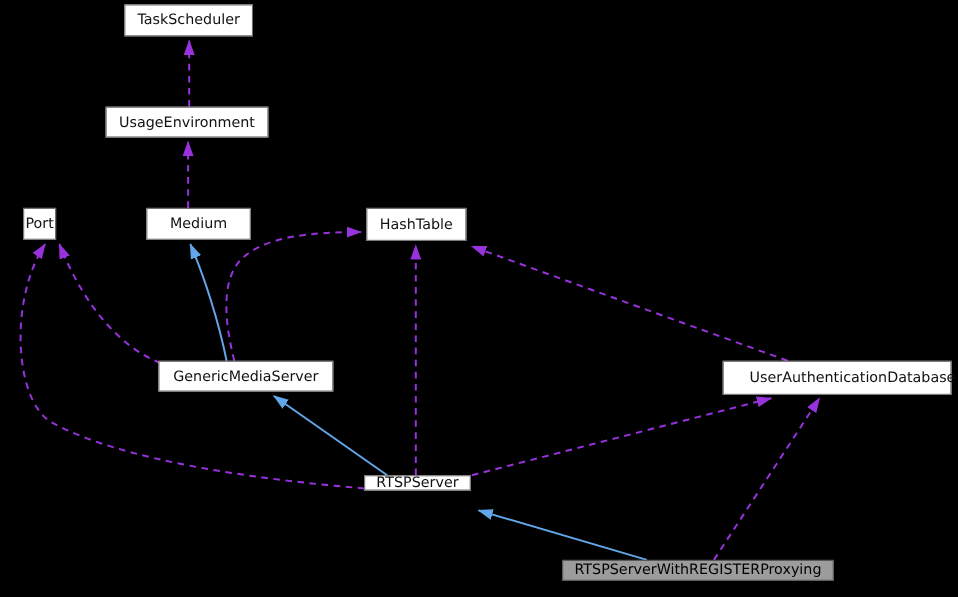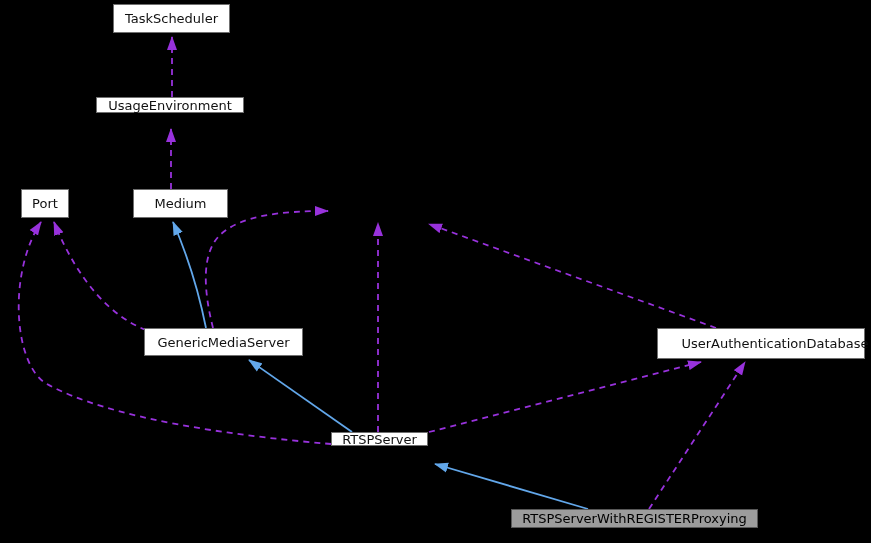--- a/index.html
+++ b/index.html
@@ -55,26 +55,27 @@
     <path class="edge-dashed" d="M 378 432 L 378 223" marker-end="url(#arrowPurple)"></path>
     <path class="edge-dashed" d="M 716 328 L 429 224" marker-end="url(#arrowPurple)"></path>
     <path class="edge-solid" d="M 352 432 L 249 360" marker-end="url(#arrowBlue)"></path>
     <path class="edge-dashed" d="M 429 432 L 701 362" marker-end="url(#arrowPurple)"></path>
     <path class="edge-solid" d="M 588 509 L 435 464" marker-end="url(#arrowBlue)"></path>
     <path class="edge-dashed" d="M 649 509 L 745 362" marker-end="url(#arrowPurple)"></path>
   </svg>
 
   <div class="node" style="left:113px;top:4px;width:117px;height:29px;">TaskScheduler</div>
 
-  <div class="node" style="left:96px;top:97px;width:148px;height:16px;">UsageEnvironment</div>
+  <div class="node" style="left:96px;top:97px;width:148px;height:28px;">UsageEnvironment</div>
 
-  <div class="node" style="left:21px;top:189px;width:48px;height:29px;">Port</div>
+  <div class="node" style="left:21px;top:189px;width:30px;height:29px;">Port</div>
 
   <div class="node" style="left:133px;top:189px;width:95px;height:29px;">Medium</div>
 
+  <div class="node" style="left:333px;top:189px;width:91px;height:30px;">HashTable</div>
 
   <div class="node" style="left:144px;top:328px;width:159px;height:28px;">GenericMediaServer</div>
 
   <div class="node" style="left:657px;top:328px;width:208px;height:31px;padding-left:28px;">UserAuthenticationDatabase</div>
 
   <div class="node" style="left:331px;top:432px;width:97px;height:14px;">RTSPServer</div>
 
   <div class="node highlight" style="left:511px;top:509px;width:247px;height:19px;">RTSPServerWithREGISTERProxying</div>
 
 </div>

